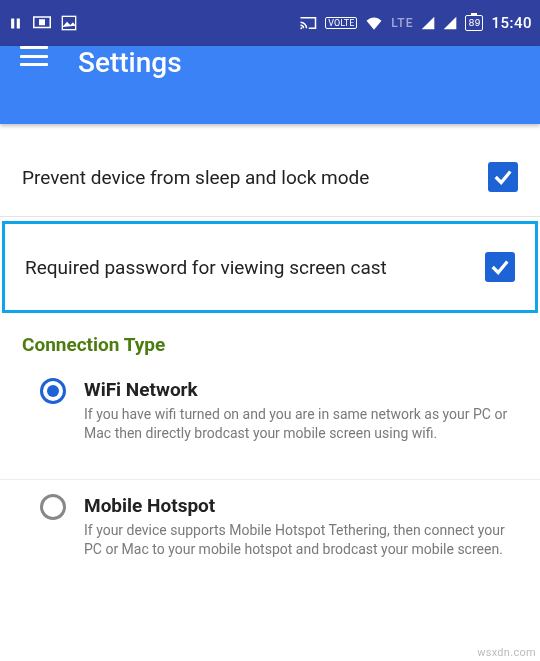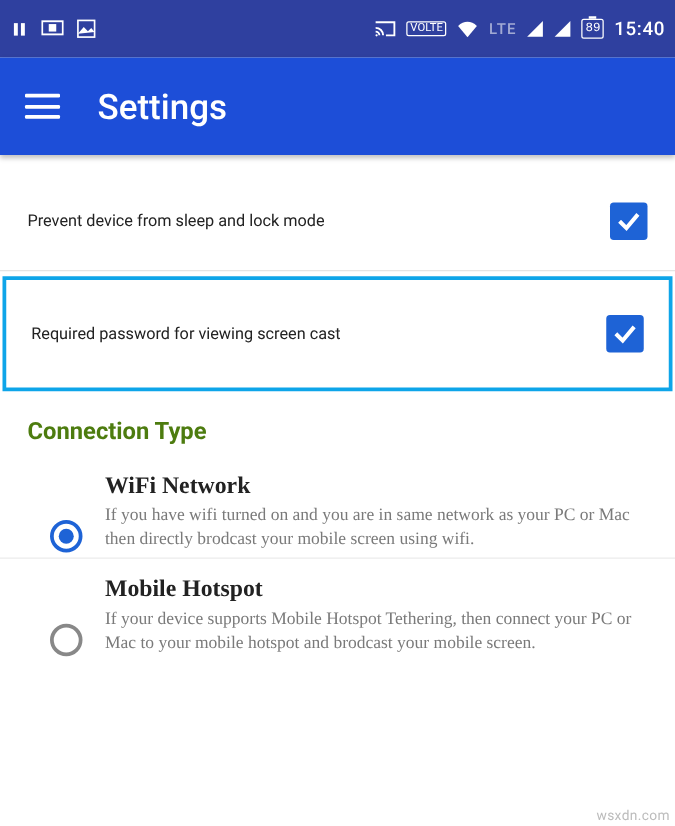--- a/index.html
+++ b/index.html
@@ -32,57 +32,56 @@
     border: 1.5px solid #fff; border-radius: 2px;
     font-size: 10px; padding: 0 2px; height: 16px; min-width: 18px;
     position: relative; color:#fff;font-family:Liberation Mono, monospace;
   }
   .batt::before {
     content: ""; position: absolute; top: -3px; left: 5px; right: 5px;
     height: 2px; background: #fff;
   }
   .appbar {
     height: 78px;
-    background: #1d4ed8;
+    background: #3b82f6;
     color: #ffffff;
     display: flex;
-    align-items: center;
+    align-items: flex-start;
     padding: 0 20px;
     gap: 30px;
     box-shadow: 0 2px 4px rgba(0,0,0,0.25);
   }
   .hamburger {
     width: 28px; height: 20px; display: flex; flex-direction: column;
     justify-content: space-between; cursor: pointer;
   }
   .hamburger span { display:block; height: 3px; background: #fff; border-radius: 1px; }
   .appbar-title { font-size: 28px; font-weight: 500; }
   .content { padding-top: 14px; }
   .row {
     display: flex; align-items: center; justify-content: space-between;
     padding: 24px 22px;
     border-bottom: 1px solid #e4e4e4;
   }
-  .row .label { font-size: 13px; color: #222; }
+  .row .label { font-size: 19px; color: #222; }
   .checkbox {
     width: 30px; height: 30px; border-radius: 3px;
     background: #1e63d6; display:flex; align-items:center; justify-content:center;
     flex: 0 0 auto; cursor: pointer;
   }
   .checkbox svg { width: 22px; height: 22px; }
   .highlight { border: 3px solid #0ea5e9; border-left-width:3px; border-right-width:3px; margin: 4px 2px 0 2px; padding: 28px 20px; }
   .section-title {
     padding: 20px 22px 8px 22px;
     font-size: 19px; font-weight: 700; color: #4d7c0f;
   }
   .option {
-    display: flex; align-items: flex-end; gap: 18px;
-    padding: 14px 32px 4px 40px;
+    display: flex; align-items: flex-start; gap: 18px;
+    padding: 14px 32px 36px 40px;
     border-bottom: 1px solid #ececec;
-    font-family: Liberation Serif, serif;
   }
   .option:last-child { border-bottom: none; }
   .radio {
     width: 26px; height: 26px; border: 3px solid #888; border-radius: 50%;
     flex: 0 0 auto; position: relative; cursor:pointer; margin-top: 0;
   }
   .radio.selected { border-color: #1e63d6; }
   .radio.selected::after {
     content: ""; position: absolute; top: 4px; left: 4px; right: 4px; bottom: 4px;
     background: #1e63d6; border-radius: 50%;

